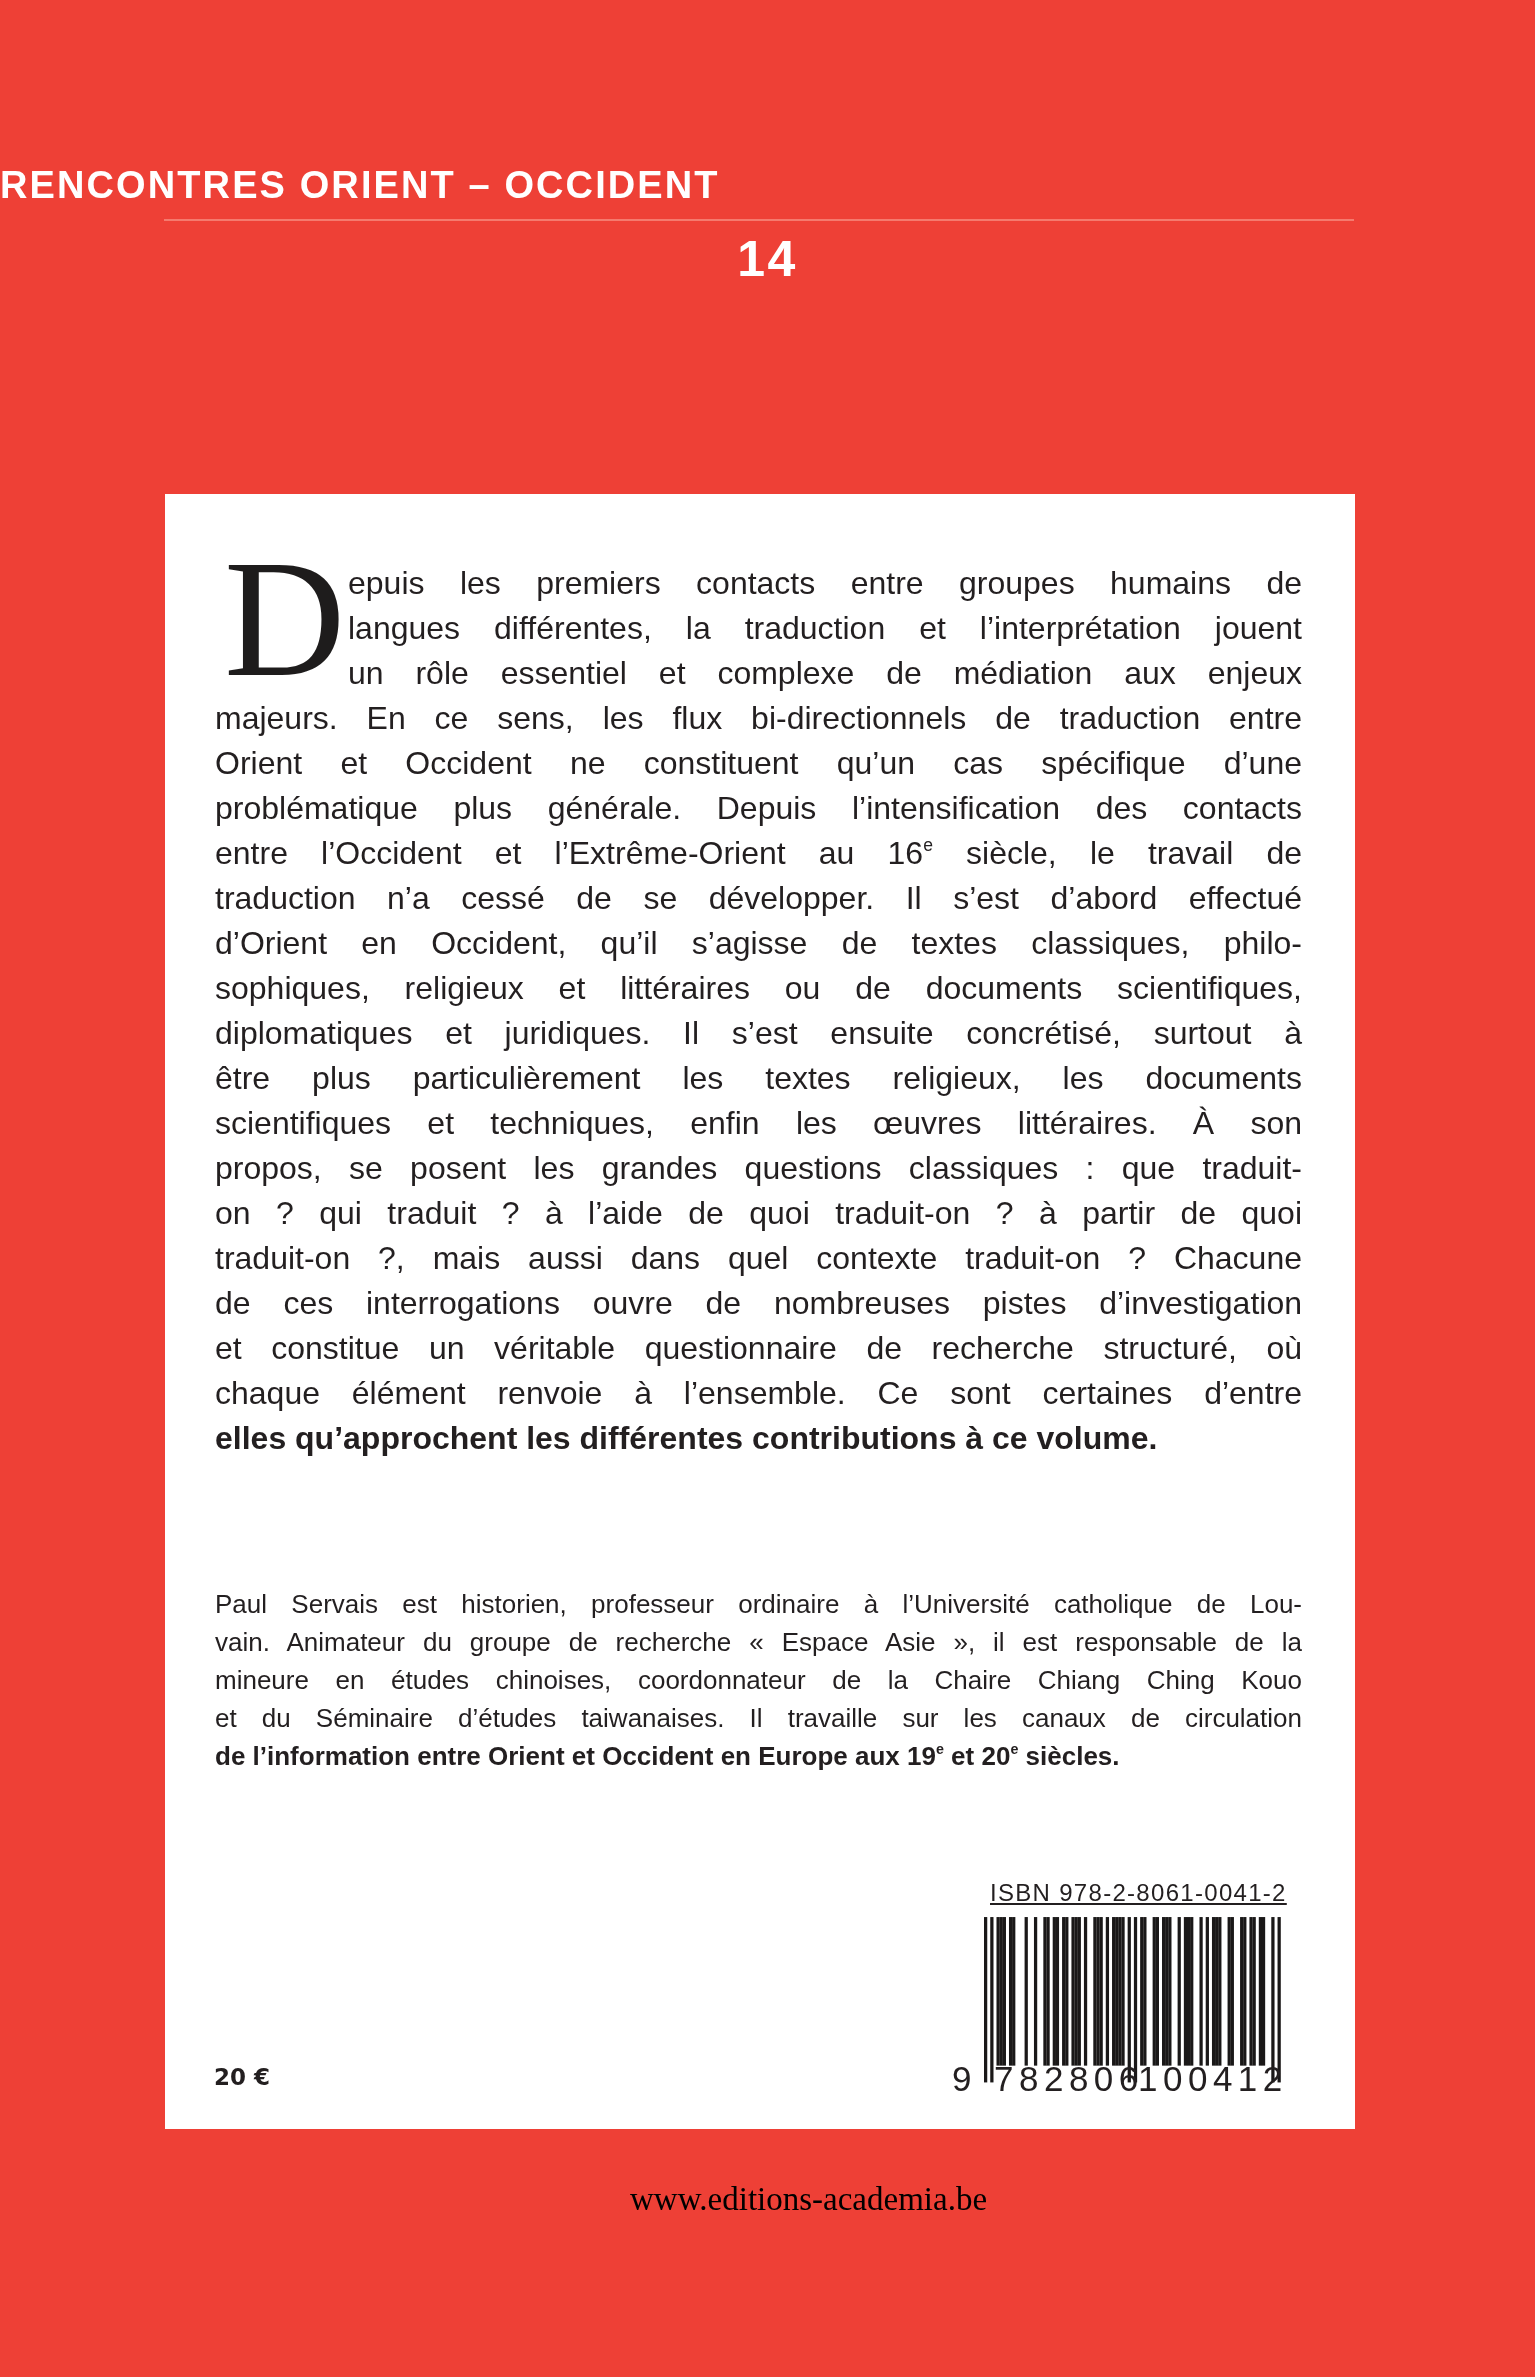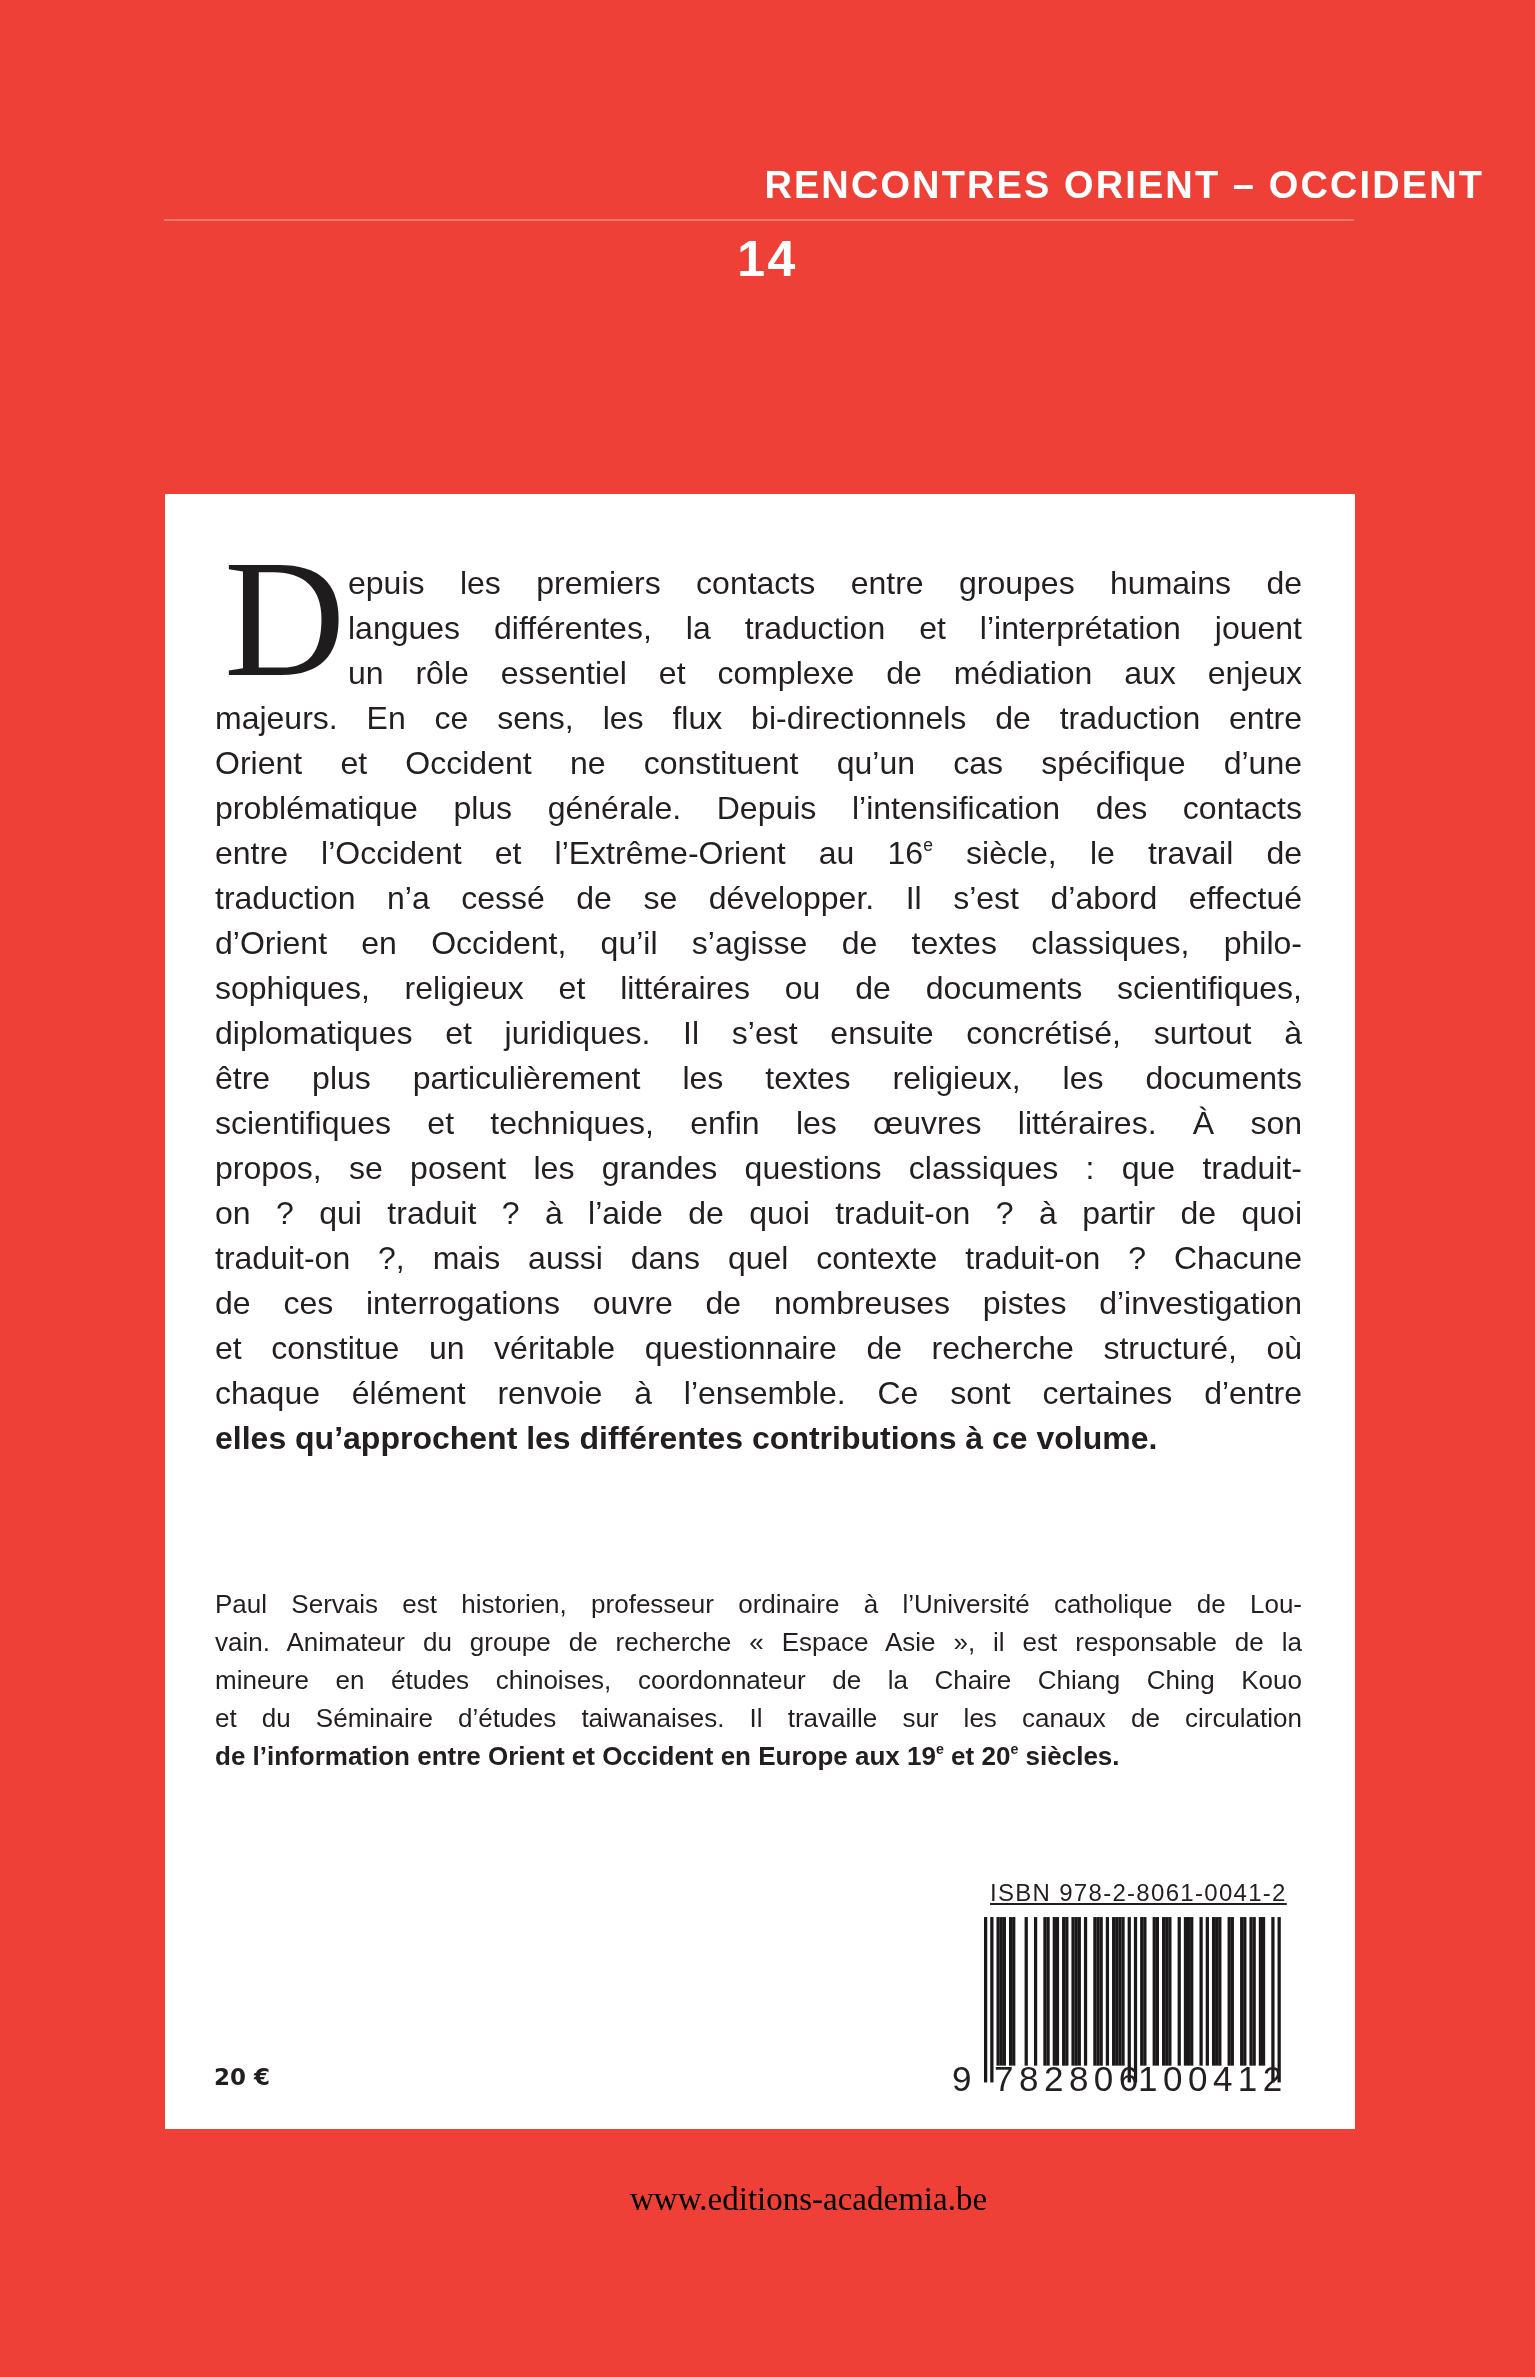--- a/index.html
+++ b/index.html
@@ -4,21 +4,21 @@
 <style>
   html, body { margin: 0; padding: 0; }
   body {
     width: 1535px; height: 2377px;
     background: #EE4036;
     position: relative; overflow: hidden;
     font-family: "Liberation Sans", "DejaVu Sans", sans-serif;
   }
   .series-title {
     position: absolute; left: 0; width: 1484px; top: 164px;
-    text-align: right; color: #ffffff;
+    text-align: left; color: #ffffff;
     font-family: "Liberation Sans", sans-serif;
     font-weight: bold; font-size: 38px; letter-spacing: 2.1px;
     line-height: 42px;
   }
   .series-rule {
     position: absolute; left: 164px; width: 1190px; top: 219px; height: 1.7px;
     background: #F57A6E;
   }
   .series-number {
     position: absolute; left: 0; width: 1535px; top: 232px;

